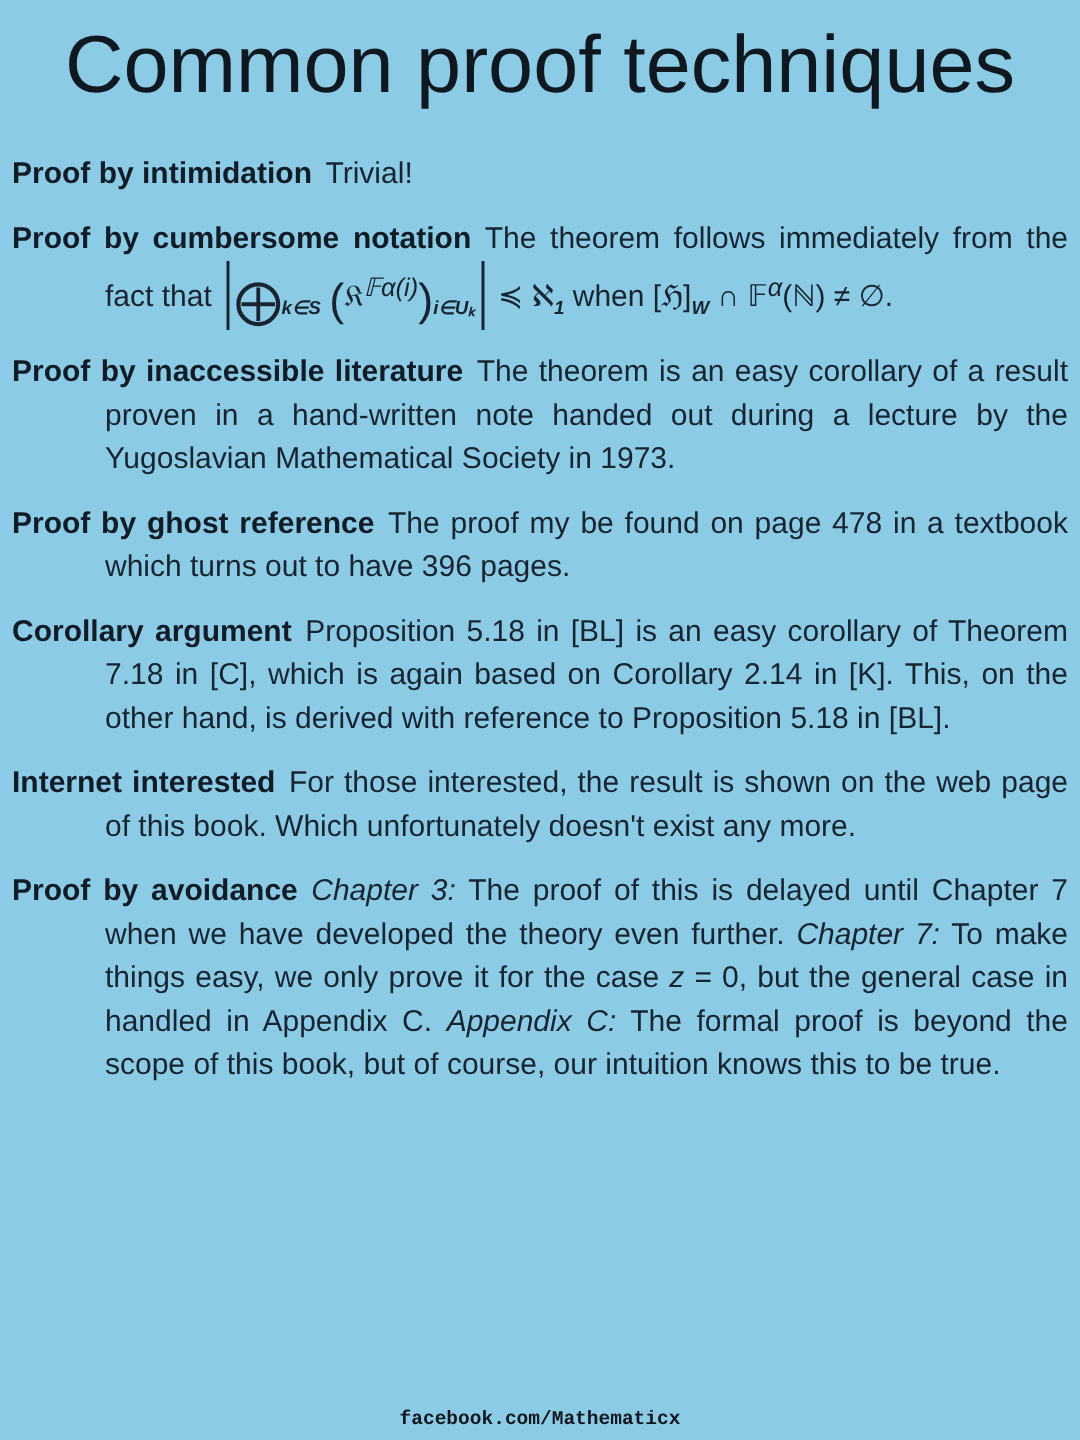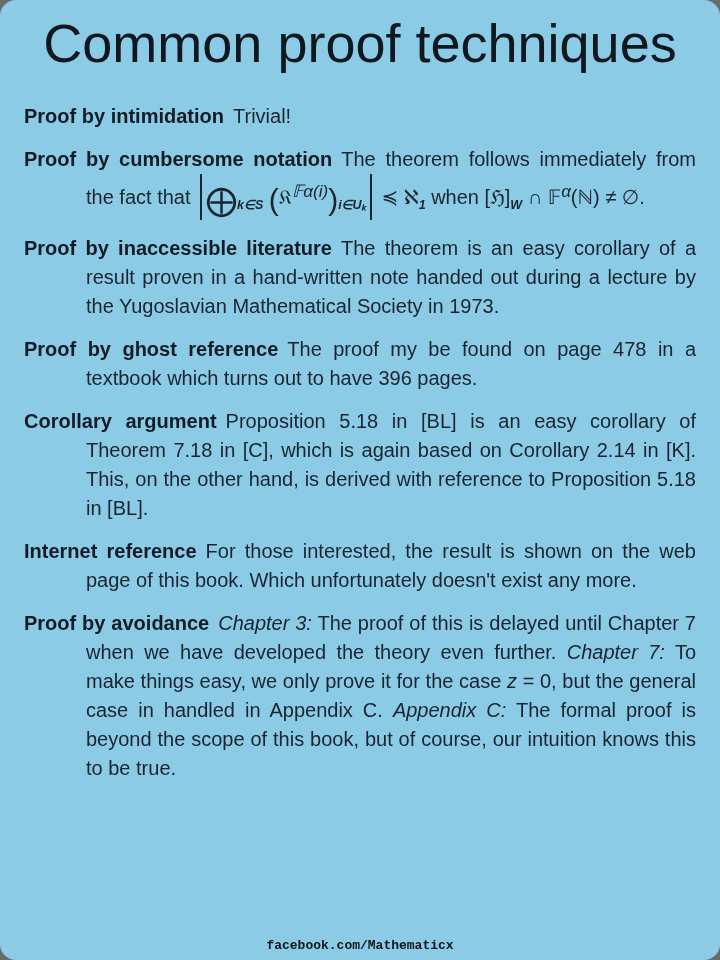--- a/index.html
+++ b/index.html
@@ -21,21 +21,21 @@
   .title {
     margin: 14px 12px 16px 12px;
     text-align: center;
     font-weight: 400;
     font-size: 54px;
     line-height: 1.1;
     color: #10181f;
     font-family: "Liberation Sans", sans-serif;
   }
   .entries {
-    padding: 0 24px;
+    padding: 0 8px;
     margin-top: 29px;
   }
   .entry {
     font-size: 20px;
     line-height: 1.45;
     text-align: justify;
     padding-left: 62px;
     text-indent: -62px;
     margin-bottom: 14px;
     color: #18242F;
@@ -87,25 +87,25 @@
     text-align: center;
     font-family: Liberation Mono, monospace;
     font-weight: 700;
     font-size: 13px;
     color: #10161c;
   }
 </style>
 </head>
 <body>
 
-<div class="page" style="background: rgb(140, 203, 230); color: rgb(24, 36, 47); border-radius: 16px;">
+<div class="page" style="background: rgb(140, 203, 230); color: rgb(24, 36, 47);">
   <h1 class="title">Common proof techniques</h1>
   <div class="entries">
       <div class="entry"><span class="heading">Proof by intimidation</span><span class="seg">Trivial!</span></div>
       <div class="entry"><span class="heading">Proof by cumbersome notation</span><span class="seg">The theorem follows immediately from the fact that </span><span class="mbar"></span><span class="bigop">⨁</span><sub class="msub">k∈S</sub><span class="seg"> </span><span class="bigparen">(</span><span class="seg">𝔎</span><sup class="msup">𝔽α(i)</sup><span class="bigparen">)</span><sub class="msub">i∈Uₖ</sub><span class="mbar"></span><span class="seg"> ≼ ℵ</span><sub class="msub">1</sub><span class="seg"> when [ℌ]</span><sub class="msub">W</sub><span class="seg"> ∩ 𝔽</span><sup class="msup">α</sup><span class="seg">(ℕ) ≠ ∅.</span></div>
       <div class="entry"><span class="heading">Proof by inaccessible literature</span><span class="seg">The theorem is an easy corollary of a result proven in a hand-written note handed out during a lecture by the Yugoslavian Mathematical Society in 1973.</span></div>
       <div class="entry"><span class="heading">Proof by ghost reference</span><span class="seg">The proof my be found on page 478 in a textbook which turns out to have 396 pages.</span></div>
       <div class="entry"><span class="heading">Corollary argument</span><span class="seg">Proposition 5.18 in [BL] is an easy corollary of Theorem 7.18 in [C], which is again based on Corollary 2.14 in [K]. This, on the other hand, is derived with reference to Proposition 5.18 in [BL].</span></div>
-      <div class="entry"><span class="heading">Internet reference</span><span class="seg">For those interested, the result is shown on the web page of this book.  Which unfortunately doesn't exist any more.</span></div>
+      <div class="entry"><span class="heading">Internet interested</span><span class="seg">For those interested, the result is shown on the web page of this book.  Which unfortunately doesn't exist any more.</span></div>
       <div class="entry"><span class="heading">Proof by avoidance</span><span class="it">Chapter 3:</span><span class="seg"> The proof of this is delayed until Chapter 7 when we have developed the theory even further. </span><span class="it">Chapter 7:</span><span class="seg"> To make things easy, we only prove it for the case </span><span class="mvar">z</span><span class="seg"> = 0, but the general case in handled in Appendix C. </span><span class="it">Appendix C:</span><span class="seg"> The formal proof is beyond the scope of this book, but of course, our intuition knows this to be true.</span></div>
     </div>
   <div class="footer">facebook.com/Mathematicx</div>
 </div>
 
 </body></html>

